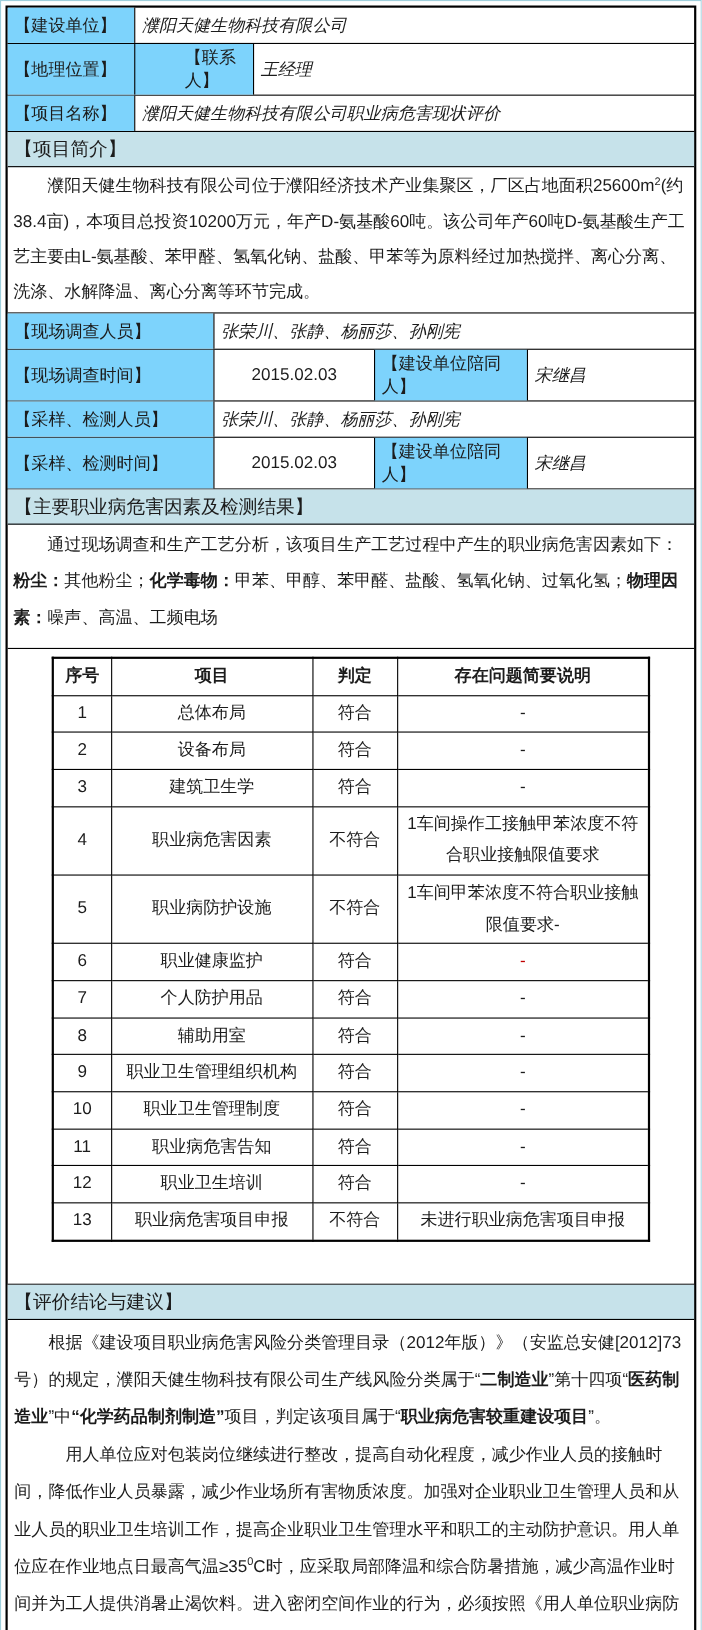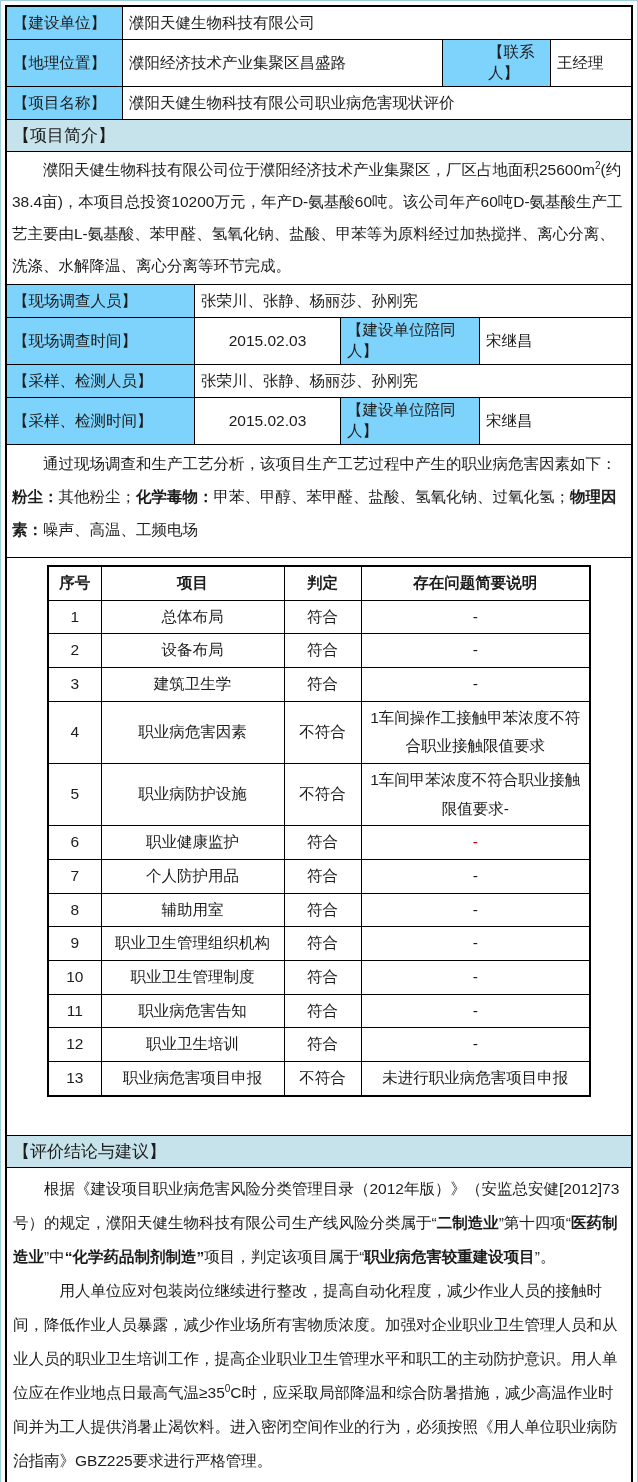--- a/index.html
+++ b/index.html
@@ -22,21 +22,21 @@
   .row { display: flex; border-bottom: 1px solid #000; min-height: 33px; }
   .cell {
     padding: 2px 6px;
     display: flex;
     align-items: center;
     font-size: 15.5px;
     overflow: hidden;
   }
   .cell + .cell { border-left: 1px solid #000; }
   .teal { background: #7dd3fc; }
-  .flex1 { flex: 1; }
+  .flex1 { flex: 1; font-style: italic; }
   .w-label1 { width: 115px; }
   .w-val-loc { width: 320px; }
   .w-contact { width: 108px; padding-left: 45px; }
   .w-label2 { width: 187px; }
   .w-date { width: 146px; justify-content: center; }
   .w-escort { width: 139px; }
   .sec {
     background: #c6e2ea;
     border-bottom: 1px solid #000;
     min-height: 32px;
@@ -98,21 +98,20 @@
 <div class="page">
   <div class="doc">
 
     <div class="row">
       <div class="cell teal w-label1">【建设单位】</div>
       <div class="cell flex1">濮阳天健生物科技有限公司</div>
     </div>
 
     <div class="row">
       <div class="cell teal w-label1">【地理位置】</div>
-      <div class="cell w-val-loc">濮阳经济技术产业集聚区昌盛路</div>
       <div class="cell teal w-contact">【联系人】</div>
       <div class="cell flex1">王经理</div>
     </div>
 
     <div class="row">
       <div class="cell teal w-label1">【项目名称】</div>
       <div class="cell flex1">濮阳天健生物科技有限公司职业病危害现状评价</div>
     </div>
 
     <div class="sec">【项目简介】</div>
@@ -137,20 +136,21 @@
       <div class="cell flex1">张荣川、张静、杨丽莎、孙刚宪</div>
     </div>
 
     <div class="row">
       <div class="cell teal w-label2">【采样、检测时间】</div>
       <div class="cell w-date">2015.02.03</div>
       <div class="cell teal w-escort">【建设单位陪同人】</div>
       <div class="cell flex1">宋继昌</div>
     </div>
 
+    <div class="sec">【主要职业病危害因素及检测结果】</div>
     <div class="hazardblock">
       <div class="indent2">
         <span>通过现场调查和生产工艺分析，该项目生产工艺过程中产生的职业病危害因素如下：</span><span class="b">粉尘：</span><span>其他粉尘；</span><span class="b">化学毒物：</span><span>甲苯、甲醇、苯甲醛、盐酸、氢氧化钠、过氧化氢；</span><span class="b">物理因素：</span><span>噪声、高温、工频电场</span>
       </div>
 
       <div class="table-wrap" style="border-bottom:none; padding-bottom:0;"></div>
     </div>
 
     <div class="table-wrap">
       <table class="findings">

